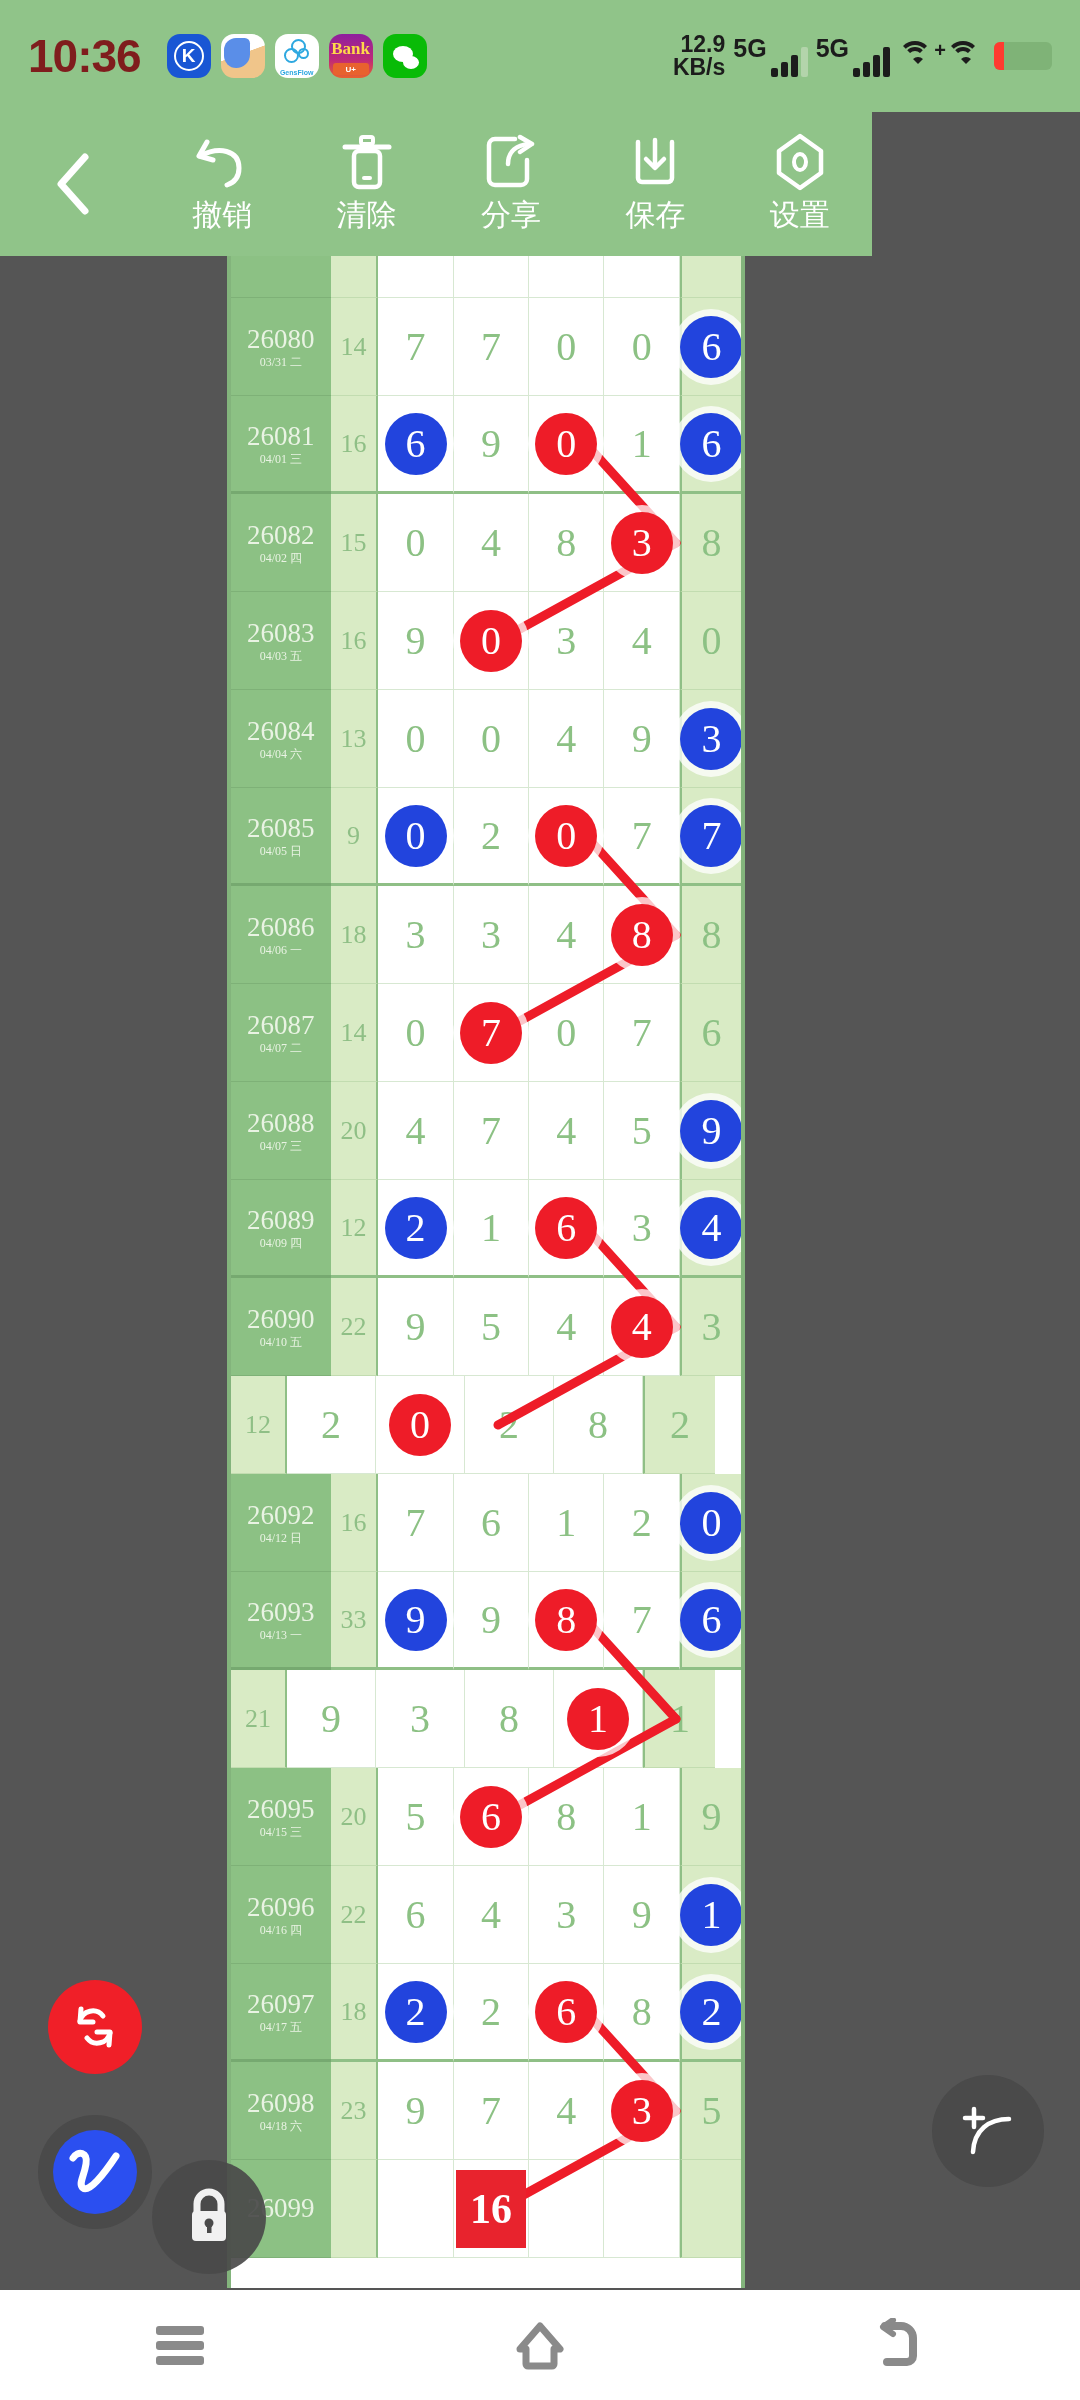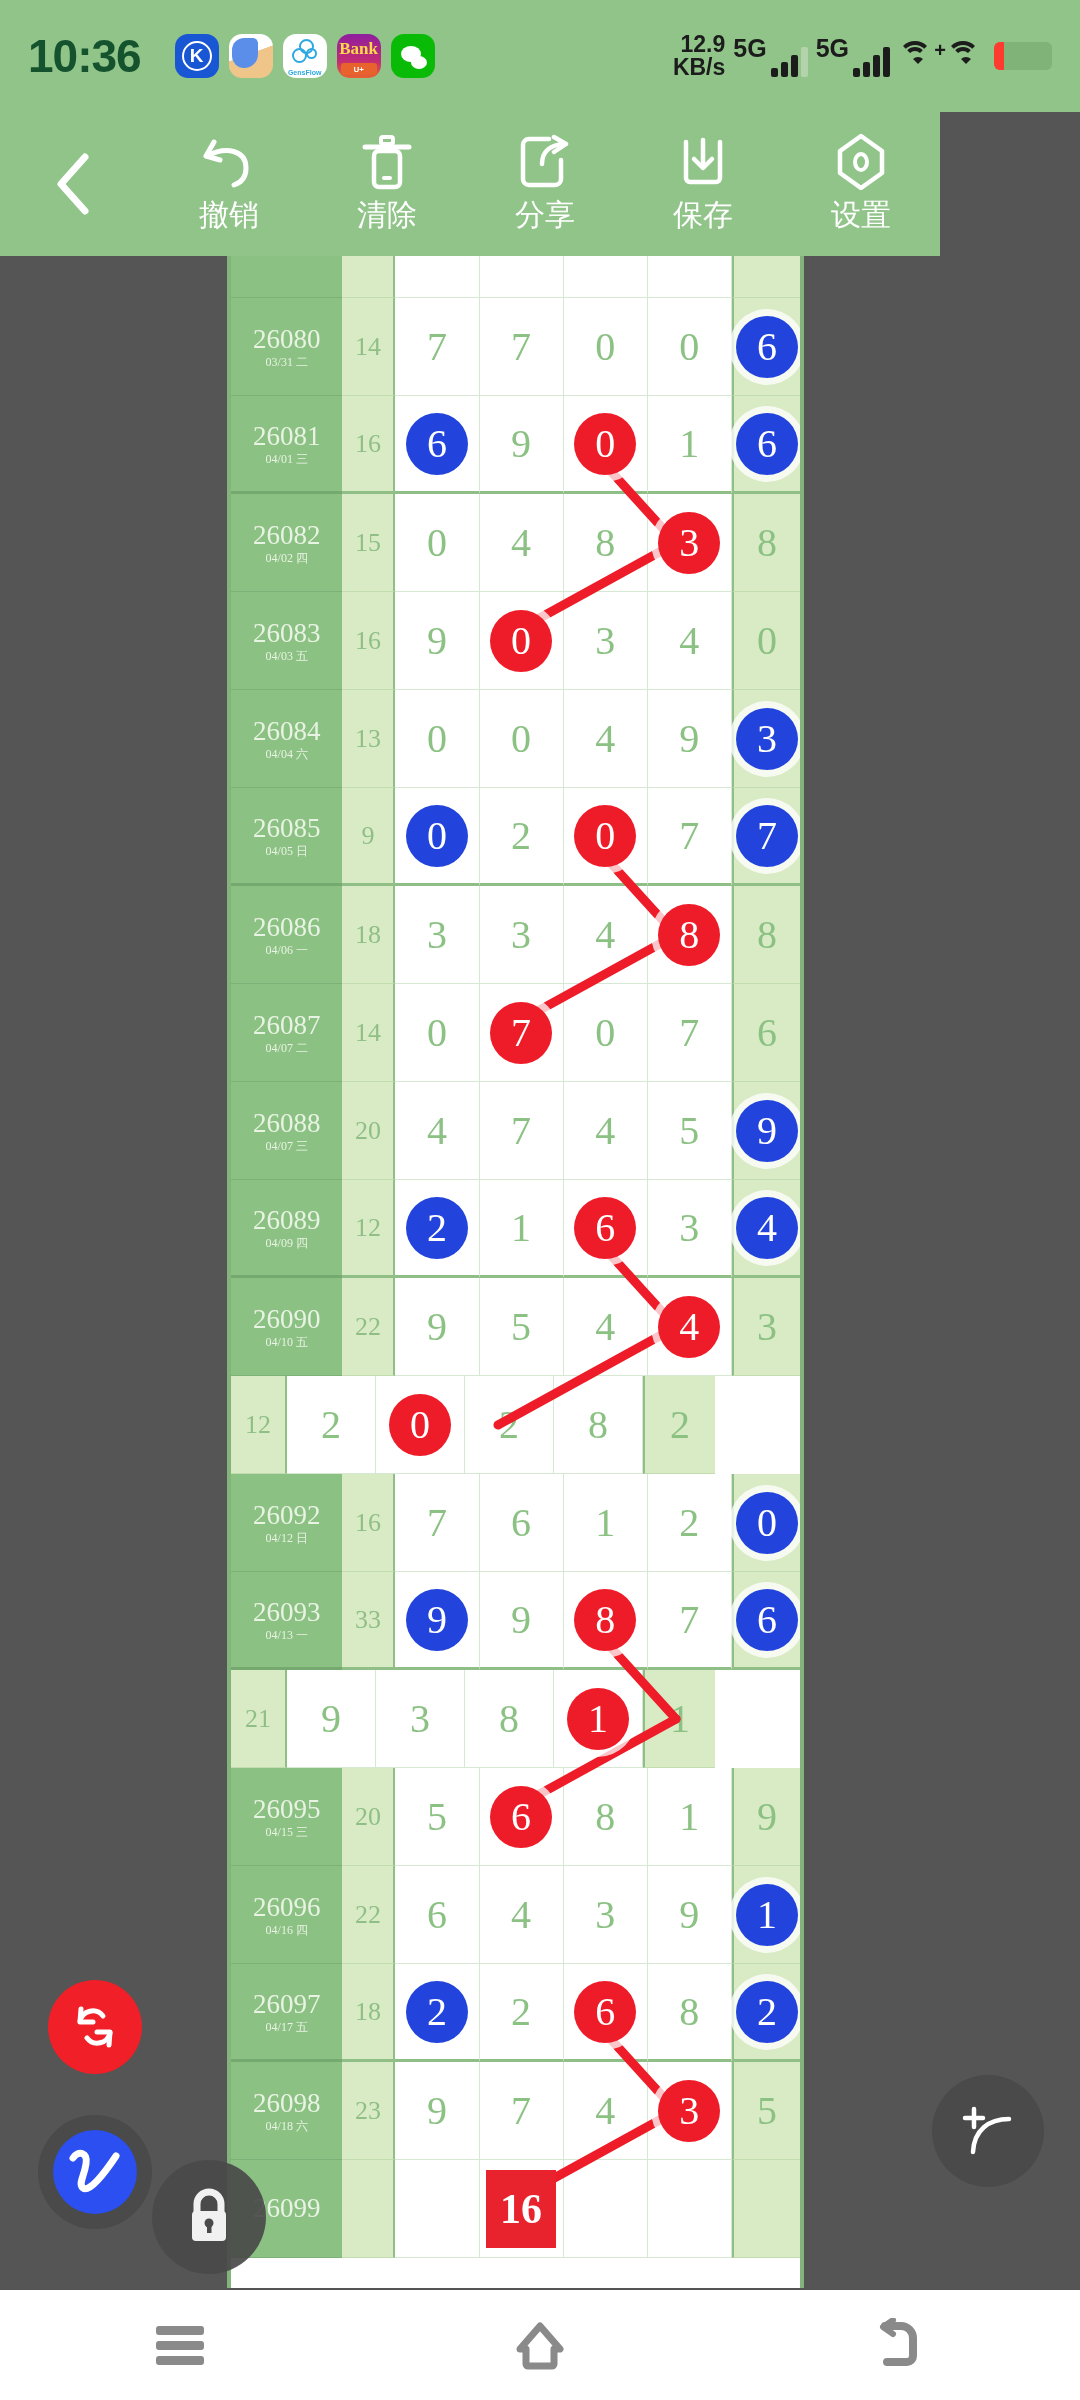--- a/index.html
+++ b/index.html
@@ -11,22 +11,22 @@
   }
   #app { position: relative; width: 1080px; height: 2400px; }
 
   
   .statusbar {
     position: absolute; left: 0; top: 0; width: 1080px; height: 112px;
     background: #90c489;
     display: flex; align-items: center; padding: 0 28px;
   }
   .sb-clock {
-    font-size: 46px; font-weight: bold; color: #14532d;
-    letter-spacing: -1px; margin-right: 34px;
+    font-size: 46px; font-weight: bold; color: #7f1d1d;
+    letter-spacing: -1px; margin-right: 26px;
     font-family: "Liberation Sans", sans-serif;
   }
   .sb-apps { display: flex; align-items: center; gap: 10px; }
   .appicon {
     width: 44px; height: 44px; border-radius: 13px;
     display: flex; align-items: center; justify-content: center;
     font-size: 22px; color: #fff; font-weight: bold; overflow: hidden;
     position: relative;
   }
   .ai-k { background: #1956d4; }
@@ -82,32 +82,32 @@
   .wifi i:nth-child(3){width:0;height:0;border:7px solid transparent;
     border-top-color:#1c1c1c;left:13px;top:16px;}
   .wifi u{position:absolute;right:-8px;top:-2px;font-size:20px;font-weight:bold;
     color:#1c1c1c;text-decoration:none;}
   .bat-shell{width:58px;height:28px;border-radius:6px;background:#7fb377;position:relative;}
   .bat-fill{position:absolute;left:0;top:0;bottom:0;width:18%;background:#ff3b30;
     border-radius:6px 0 0 6px;}
 
   
   .toolbar {
-    position:absolute; left:0; top:112px; width:940px; height:144px;
+    position:absolute; left:0; top:112px; width:872px; height:144px;
     background:#90c489; display:flex; align-items:flex-start;
   }
   .tb-back { width:150px; display:flex; align-items:center; justify-content:center; height:100%;}
   .tb-item { flex:1; display:flex; flex-direction:column; align-items:center;
     justify-content:center; gap:4px; height:100%;}
   .tb-label { font-size:30px; color:#ffffff; }
   .tb-ico { height:58px; display:flex; align-items:center; justify-content:center;}
 
   
   .board {
-    position:absolute; left:227px; top:256px; width:577px; height:2032px;
+    position:absolute; left:227px; top:256px; width:518px; height:2032px;
     background:#ffffff;
     border-left:4px solid #83b47c;
     border-right:4px solid #83b47c;
     overflow:hidden;
   }
   .row { display:flex; height:98px; position:relative; }
   .row.top-partial { height:42px; }
   .cell { position:relative; display:flex; align-items:center; justify-content:center; }
   .c-issue { width:118px; background:#8cc184; flex-direction:column;
     border-bottom:1px solid #7eb177; }

